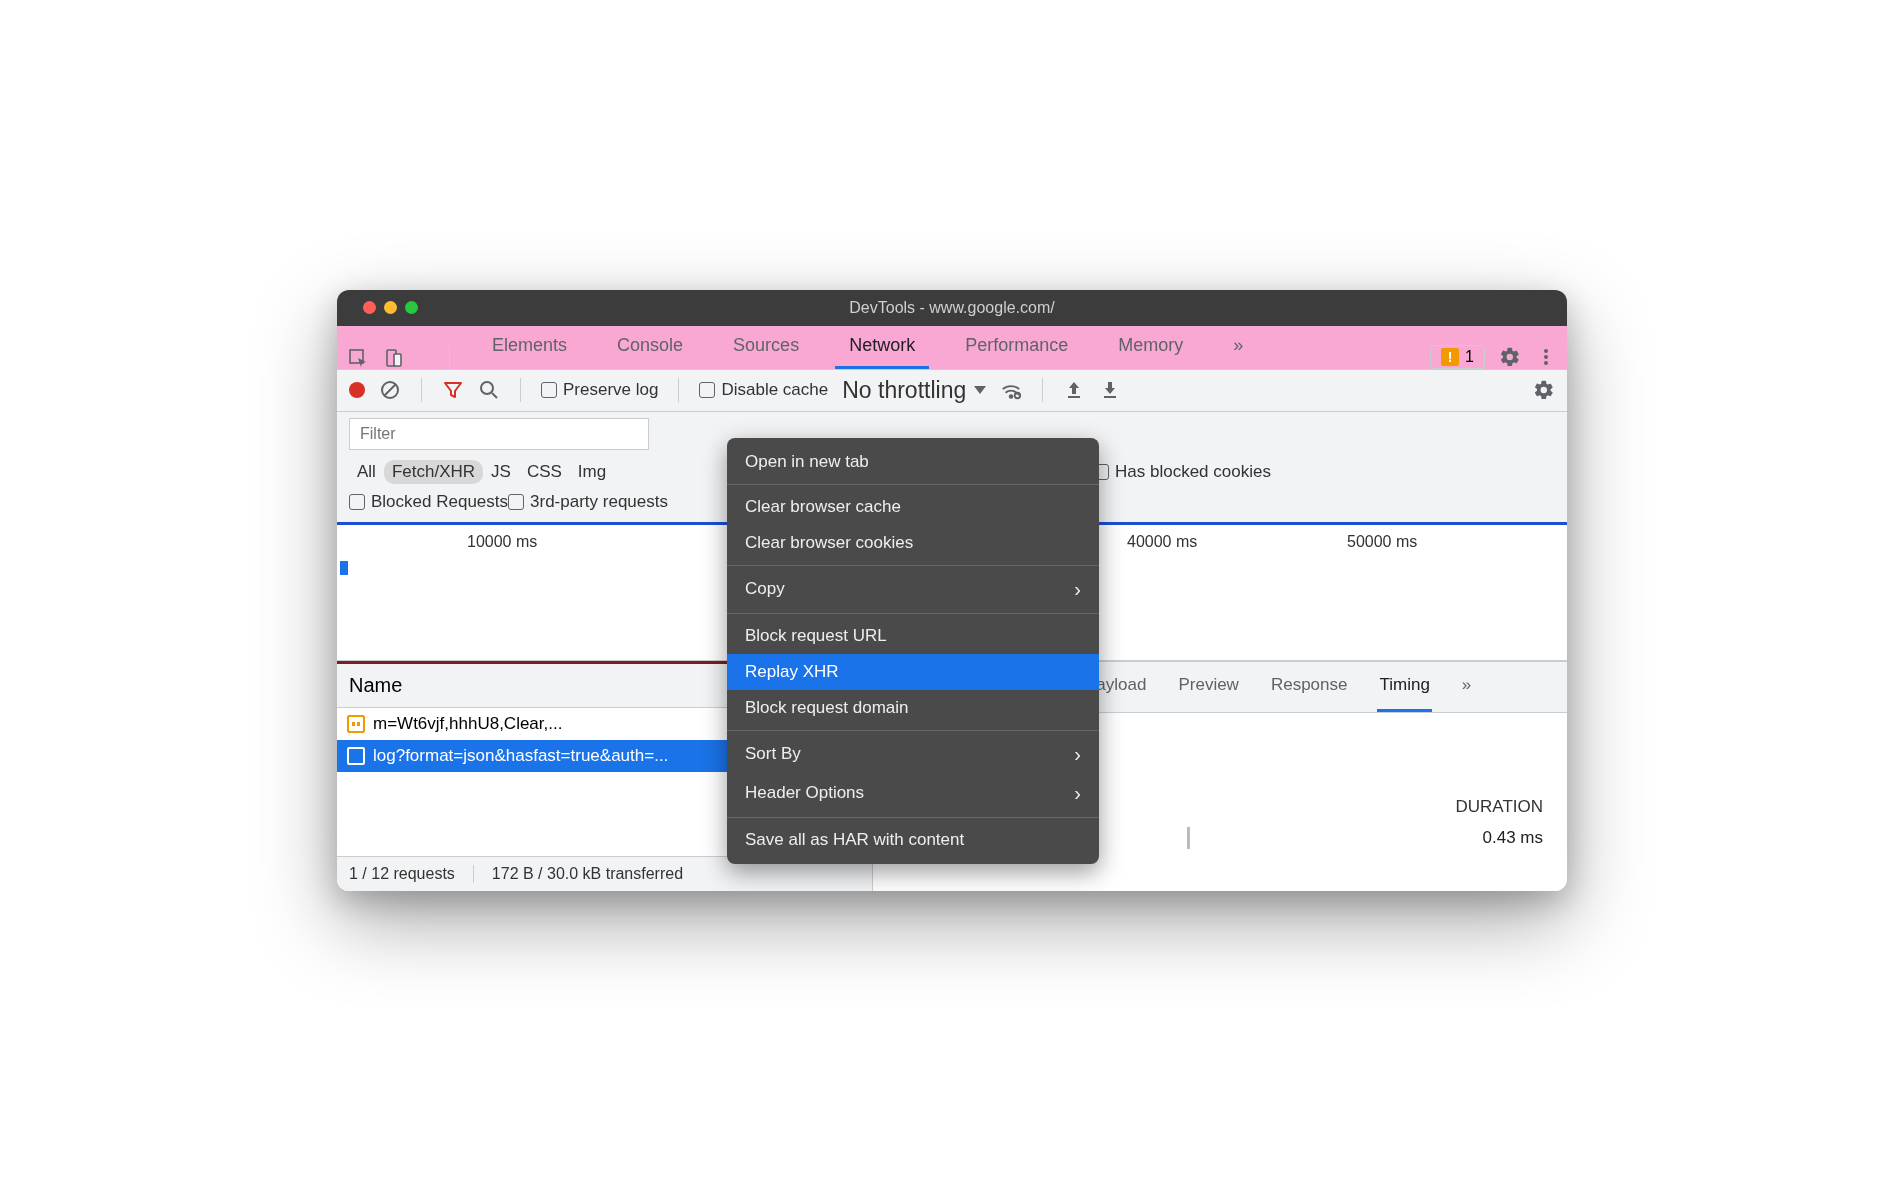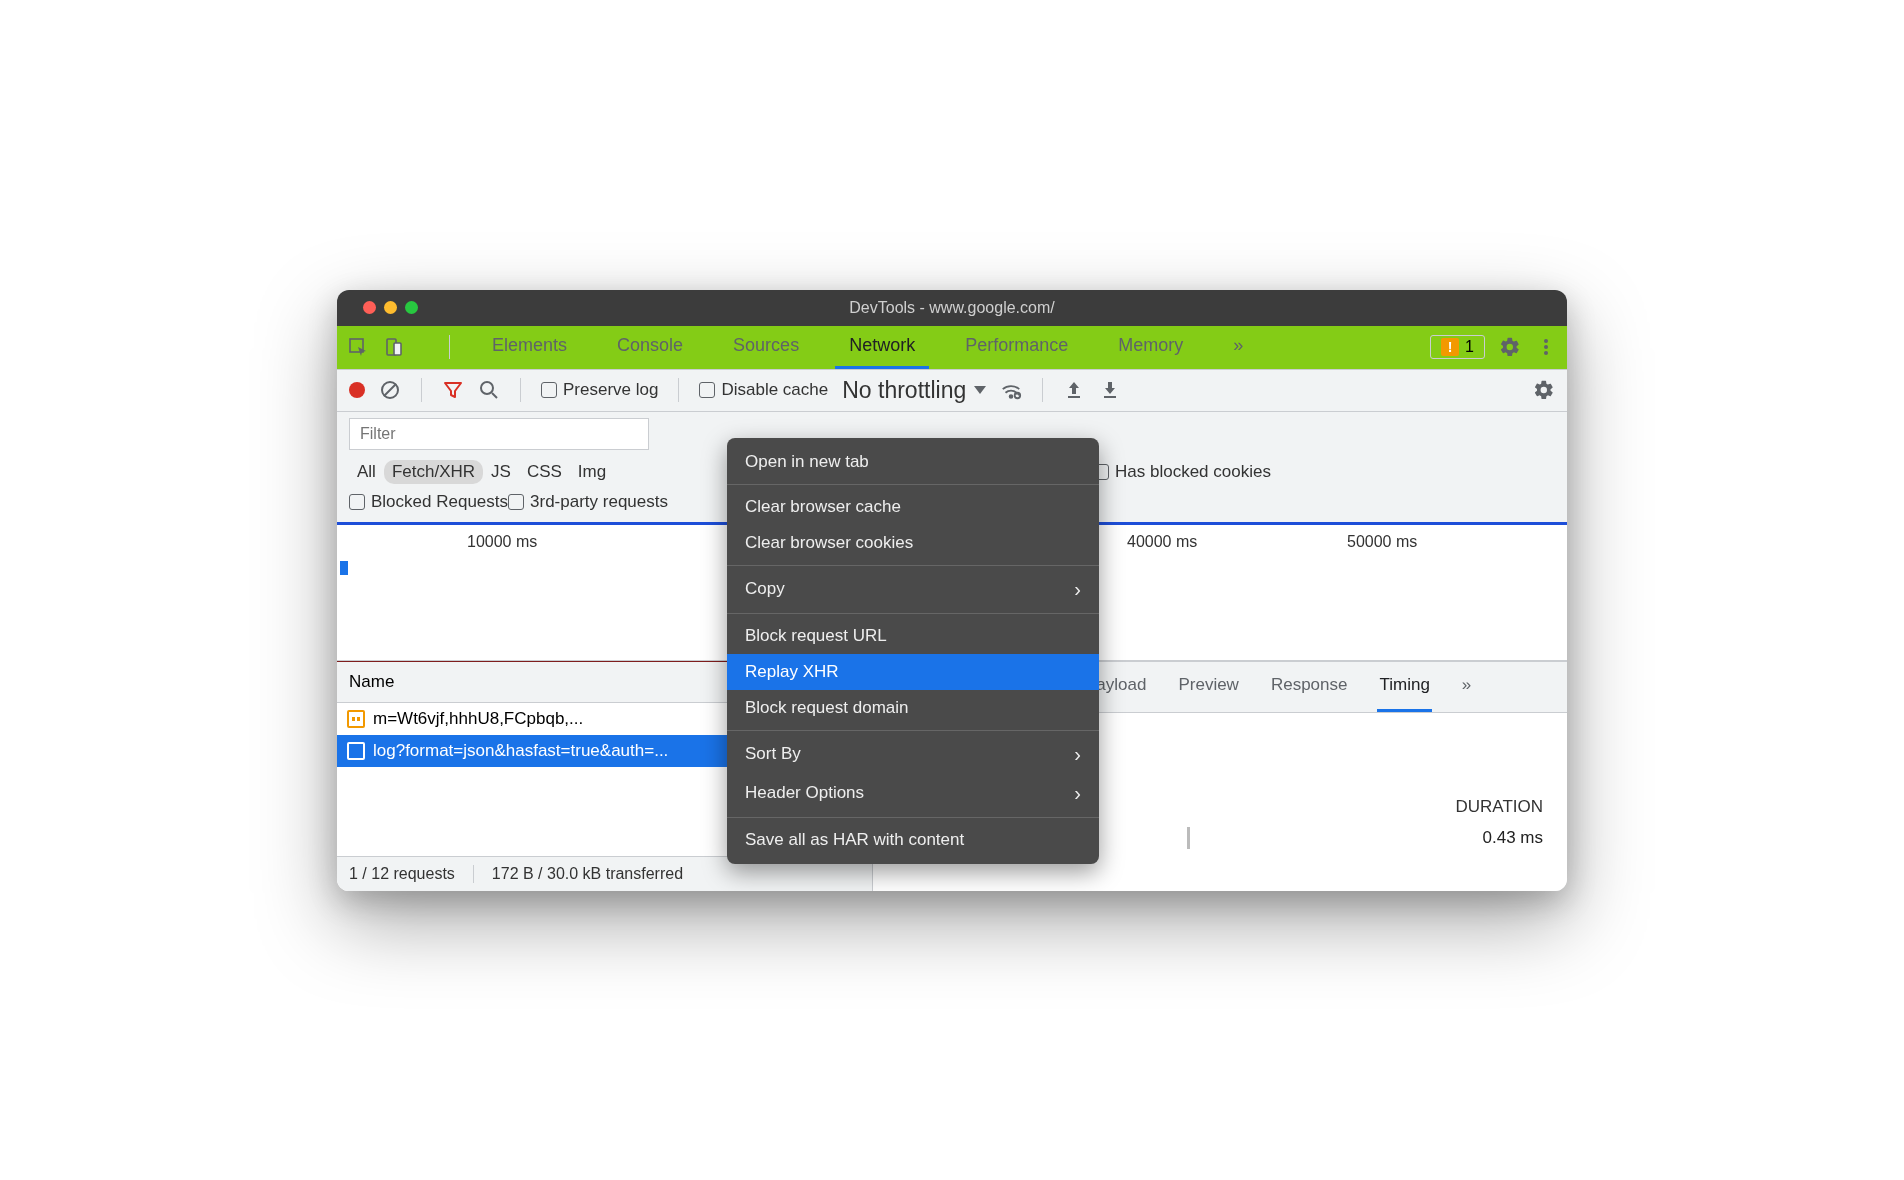--- a/index.html
+++ b/index.html
@@ -27,24 +27,24 @@
   padding: 0 26px;
   position: relative;
 }
 .traffic-lights { display: flex; gap: 8px; }
 .traffic-light { width: 13px; height: 13px; border-radius: 50%; }
 .tl-red { background: #ff5f57; }
 .tl-yellow { background: #febc2e; }
 .tl-green { background: #28c840; }
 .title-text { position: absolute; left: 50%; transform: translateX(-50%); color: #cfcfcf; font-size: 16px; font-weight: 500; }
 .tabs-bar {
-  background: #84cc16;
+  background: #f9a8d4;
   height: 44px;
   display: flex;
-  align-items: center;
+  align-items: flex-end;
   padding: 0 10px;
   border-bottom: 1px solid #cacdd1;
   gap: 22px;
 }
 .tabs-left-icons { display:flex; gap:14px; align-items:center; padding-right:16px; }
 .icon-box { width: 22px; height: 22px; display:flex; align-items:center; justify-content:center; color:#5f6368; }
 .divider-v { width:1px; height:24px; background:#cacdd1; margin:0 6px; }
 .tab {
   padding: 0 14px;
   height: 100%;
@@ -75,21 +75,21 @@
 .type-filters { display:flex; align-items:center; font-size:17px; color:#333; flex-wrap:wrap; }
 .type-pill { padding:2px 8px; border-radius:10px; }
 .type-pill.selected { background:#d8d8d8; }
 .waterfall-header {
   background:white; height:136px; border-bottom:1px solid #cacdd1; position:relative; display:flex;
 }
 .wf-tick { position:absolute; top:8px; font-size:16px; color:#333; }
 .blue-marker { position:absolute; left:3px; top:36px; width:8px; height:14px; background:#1a73e8; }
 .split-pane { display:flex; height:230px; background:white; }
 .left-pane { width:536px; border-right:1px solid #cacdd1; display:flex; flex-direction:column; }
-.name-header { background:#f1f3f4; padding:10px 12px; font-size:17px; border-top:1px solid #7f1d1d; border-bottom:1px solid #cacdd1; }
+.name-header { background:#f1f3f4; padding:10px 12px; font-size:20px; border-top:3px solid #7f1d1d; border-bottom:1px solid #cacdd1; }
 .req-row { display:flex; align-items:center; gap:8px; padding:6px 10px; font-size:17px; }
 .req-icon { width:18px; height:18px; border:2px solid #f29900; border-radius:2px; flex-shrink:0; display:flex; align-items:center; justify-content:center; }
 .req-icon.blue { border-color:#1a73e8; }
 .req-row.selected { background:#1a73e8; color:white; }
 .req-row.selected .req-icon { border-color:white; }
 .status-bar { margin-top:auto; background:#f1f3f4; border-top:1px solid #cacdd1; padding:8px 12px; font-size:16px; color:#333; display:flex; gap:18px; }
 .status-div { width:1px; background:#cacdd1; }
 .right-pane { flex:1; display:flex; flex-direction:column; }
 .detail-tabs { background:#f1f3f4; display:flex; align-items:center; height:52px; padding:0 12px; gap:28px; font-size:17px; color:#5f6368; border-top:1px solid #cacdd1; border-bottom:1px solid #cacdd1; }
 .detail-tab { height:100%; display:flex; align-items:center; border-bottom:3px solid transparent; padding:0 2px; }
@@ -268,21 +268,21 @@
   <div class="split-pane">
     <div class="left-pane">
       <div class="name-header">Name</div>
       <div class="req-row">
         <div class="req-icon">
             <svg width="10" height="10">
               <rect x="1" y="3" width="3" height="4" fill="#f29900"></rect>
               <rect x="6" y="3" width="3" height="4" fill="#f29900"></rect>
             </svg>
           </div>
-        <span class="truncate">m=Wt6vjf,hhhU8,FCpbqb,...</span>
+        <span class="truncate">m=Wt6vjf,hhhU8,Clear,...</span>
       </div>
       <div class="req-row selected">
         <div class="req-icon blue"></div>
         <span class="truncate">log?format=json&amp;hasfast=true&amp;auth=...</span>
       </div>
       <div class="status-bar">
         <span>1 / 12 requests</span>
         <div class="status-div"></div>
         <span>172 B / 30.0 kB transferred</span>
       </div>

